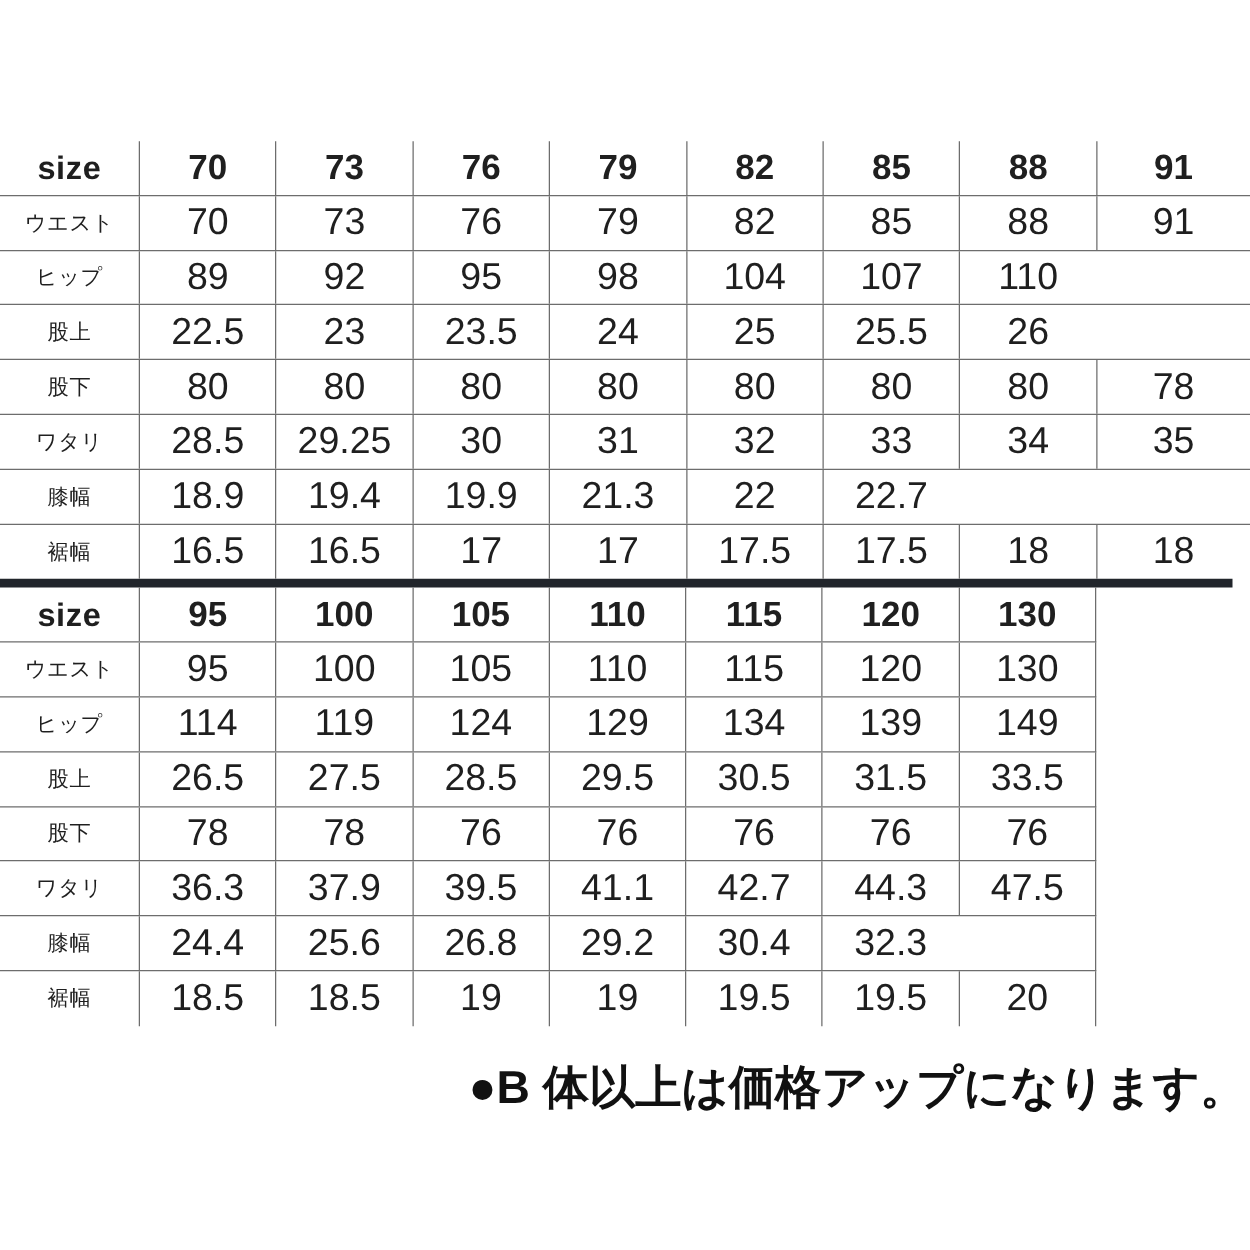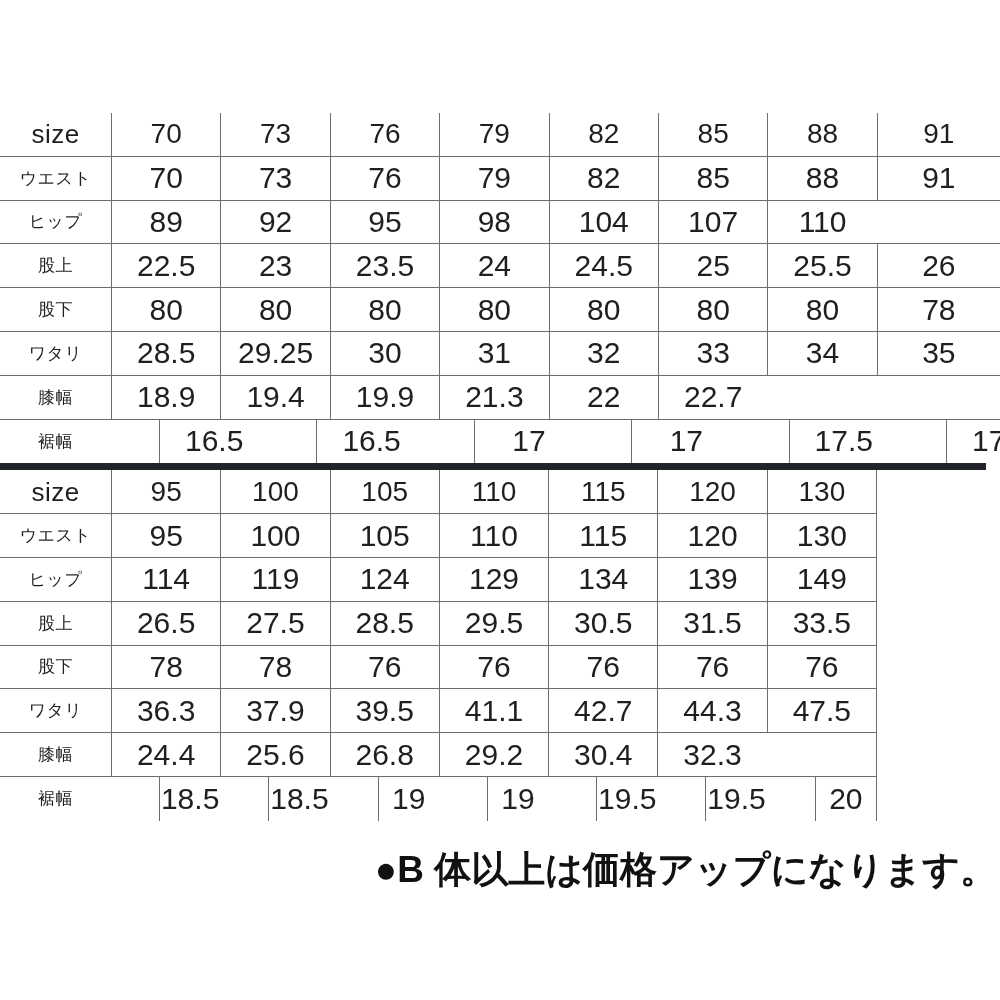--- a/index.html
+++ b/index.html
@@ -27,21 +27,20 @@
   }
   .size-table .trow {
     display: grid;
     grid-template-columns: 111px repeat(7, 109.4px) 1fr;
     height: 43.8px;
     box-sizing: border-box;
     border-bottom: 1px solid #6d6d6d;
   }
   .size-table .trow:last-child {
     border-bottom: none;
-    gap: 48px;
   }
   
   .size-table.t2 {
     width: 877px;
   }
   .size-table.t2 .trow {
     grid-template-columns: 111px repeat(7, 1fr);
     border-right: 1px solid #6d6d6d;
   }
   .cell {
@@ -54,21 +53,21 @@
     white-space: nowrap;
   }
   .cell.val {
     border-left: 1px solid #6d6d6d;
   }
   .cell.rlabel {
     font-size: 17px;
     letter-spacing: 0.5px;
   }
   .trow.header .cell {
-    font-weight: normal;
+    font-weight: bold;
     font-size: 28px;
   }
   .trow.header .cell.rlabel {
     font-size: 26px;
   }
   .divider-bar {
     width: 986px;
     height: 7px;
     background: #21252b;
   }
@@ -121,21 +120,20 @@
           <div class="cell val">104</div>
           <div class="cell val">107</div>
           <div class="cell val">110</div>
         </div>
         <div class="trow">
           <div class="cell rlabel">股上</div>
           <div class="cell val">22.5</div>
           <div class="cell val">23</div>
           <div class="cell val">23.5</div>
           <div class="cell val">24</div>
-          <div class="cell val">24.5</div>
           <div class="cell val">25</div>
           <div class="cell val">25.5</div>
           <div class="cell val">26</div>
         </div>
         <div class="trow">
           <div class="cell rlabel">股下</div>
           <div class="cell val">80</div>
           <div class="cell val">80</div>
           <div class="cell val">80</div>
           <div class="cell val">80</div>

